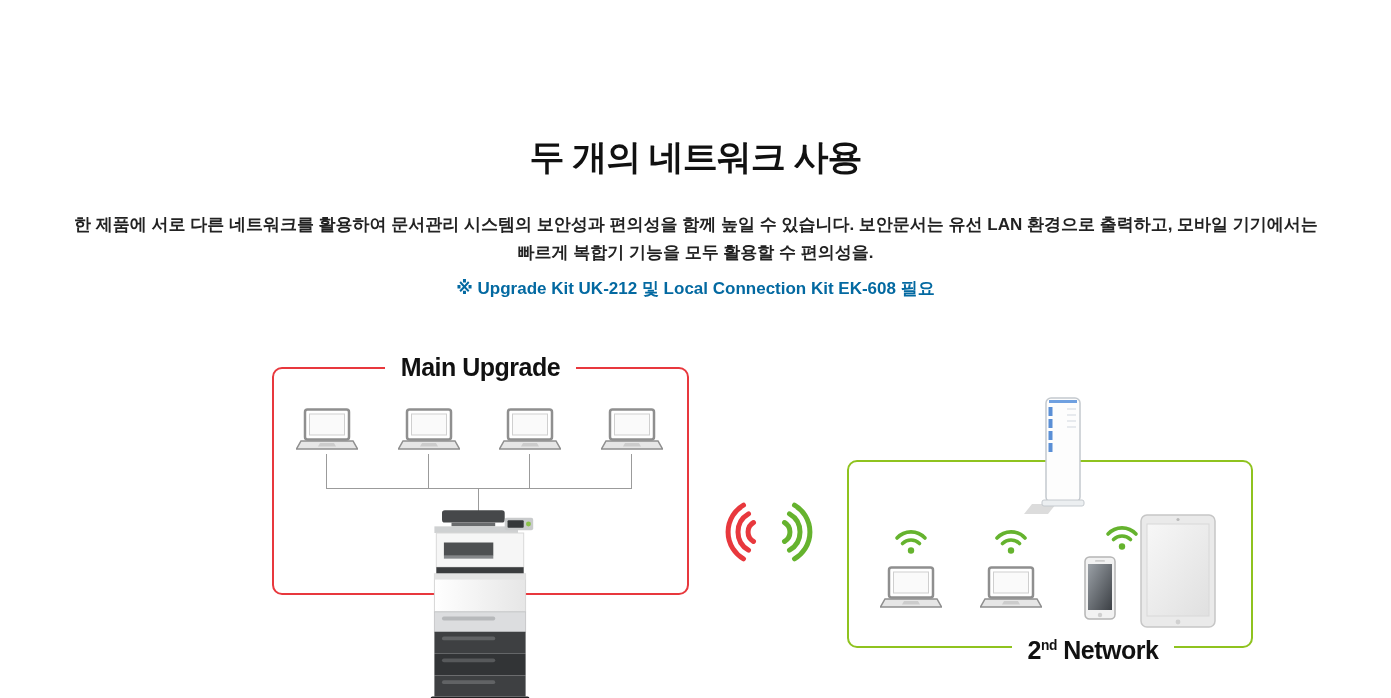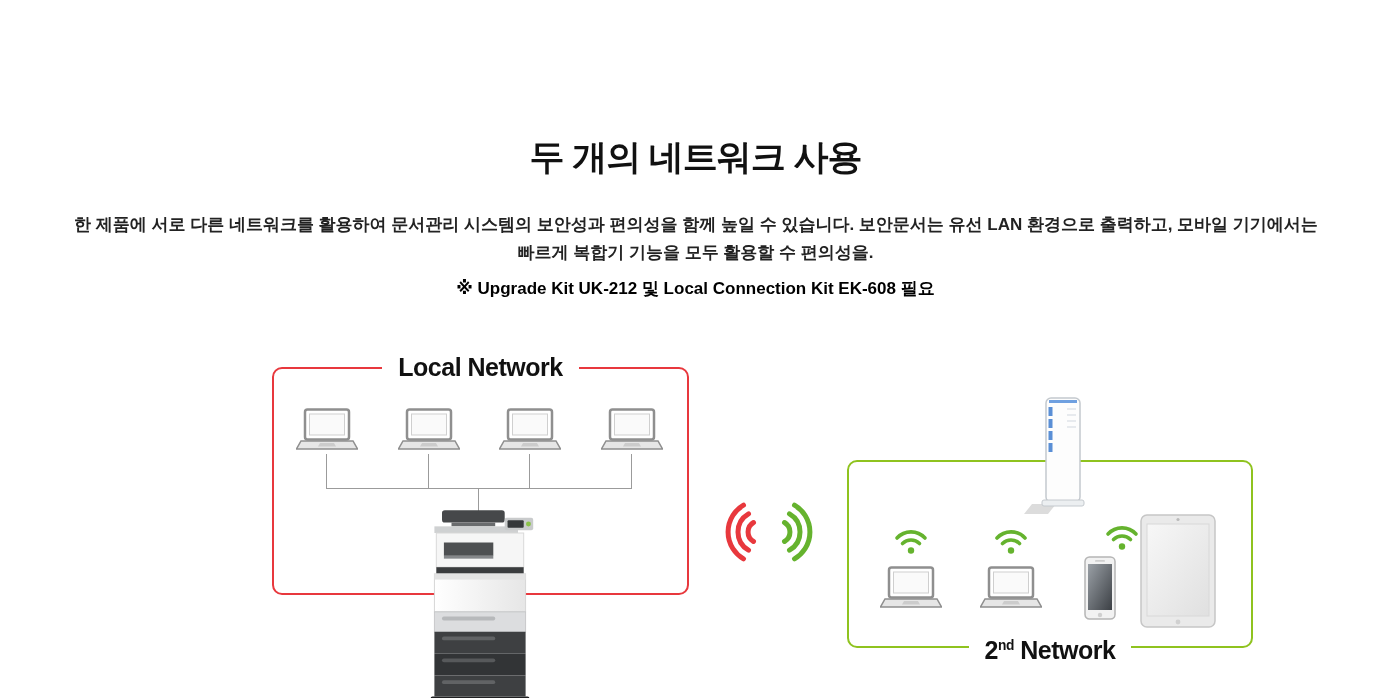--- a/index.html
+++ b/index.html
@@ -4,29 +4,29 @@
 <style>
   * { margin:0; padding:0; box-sizing:border-box; }
   html,body { background:#fff; }
   body { font-family:"Liberation Sans","DejaVu Sans",sans-serif; color:#1a1a1a; }
   .stage { position:relative; width:1243px; height:698px; margin:10px auto; background:#fff; overflow:hidden; }
   .abs { position:absolute; }
 
   .title { top:124px; left:0; width:100%; text-align:center; font-size:35px; font-weight:700; letter-spacing:-1px; color:#111; }
   .desc { top:201px; left:0; width:100%; text-align:center; font-size:17px; font-weight:600; line-height:28px; color:#222; }
   .desc div { white-space:nowrap; }
-  .note { top:267px; left:0; width:100%; text-align:center; font-size:17px; font-weight:600; color:#000000; white-space:nowrap; }
+  .note { top:267px; left:0; width:100%; text-align:center; font-size:17px; font-weight:600; color:#0369a1; white-space:nowrap; }
 
   .net-box { border:2px solid; border-radius:10px; z-index:1; }
   .main-box { left:198px; top:357px; width:417px; height:228px; border-color:var(--main-network,#e8383d); }
   .second-box { left:773px; top:450px; width:406px; height:188px; border-color:var(--second-network,#8fc31f); }
 
   .net-label { text-align:center; z-index:4; font-size:25px; font-weight:700; letter-spacing:-0.5px; color:#111; }
   .main-label { left:198px; top:339px; width:417px; }
-  .second-label { left:773px; top:618px; width:406px; }
+  .second-label { left:816px; top:618px; width:406px; }
   .net-label .mask { display:inline-block; background:#fff; padding:0 16px; line-height:36px; }
   sup.ord { font-size:0.55em; vertical-align:super; }
 
   .cline { background:#9b9b9b; z-index:2; }
 
   svg.icon { display:block; }
   .z5 { z-index:5; }
   .wifi-icon { color:var(--wifi,#65b32e); }
   .sig { z-index:3; }
   .sig path { fill:none; stroke:currentColor; stroke-width:5; stroke-linecap:round; }
@@ -56,21 +56,21 @@
 
   <h1 class="abs title">두 개의 네트워크 사용</h1>
   <div class="abs desc">
     <div>한 제품에 서로 다른 네트워크를 활용하여 문서관리 시스템의 보안성과 편의성을 함께 높일 수 있습니다. 보안문서는 유선 LAN 환경으로 출력하고, 모바일 기기에서는 무선 LAN 환경으로 쉽고</div>
     <div>빠르게 복합기 기능을 모두 활용할 수 편의성을.</div>
   </div>
   <div class="abs note">※ Upgrade Kit UK-212 및 Local Connection Kit EK-608 필요</div>
 
   <div class="abs net-box main-box"></div>
   <div class="abs net-label main-label">
-    <span class="mask">Local Network</span>
+    <span class="mask">Main Upgrade</span>
   </div>
 
   <svg class="abs icon" style="left:222px;top:398px" width="62" height="46">
       <use href="#sym-laptop"></use>
     </svg>
   <svg class="abs icon" style="left:324px;top:398px" width="62" height="46">
       <use href="#sym-laptop"></use>
     </svg>
   <svg class="abs icon" style="left:425px;top:398px" width="62" height="46">
       <use href="#sym-laptop"></use>

